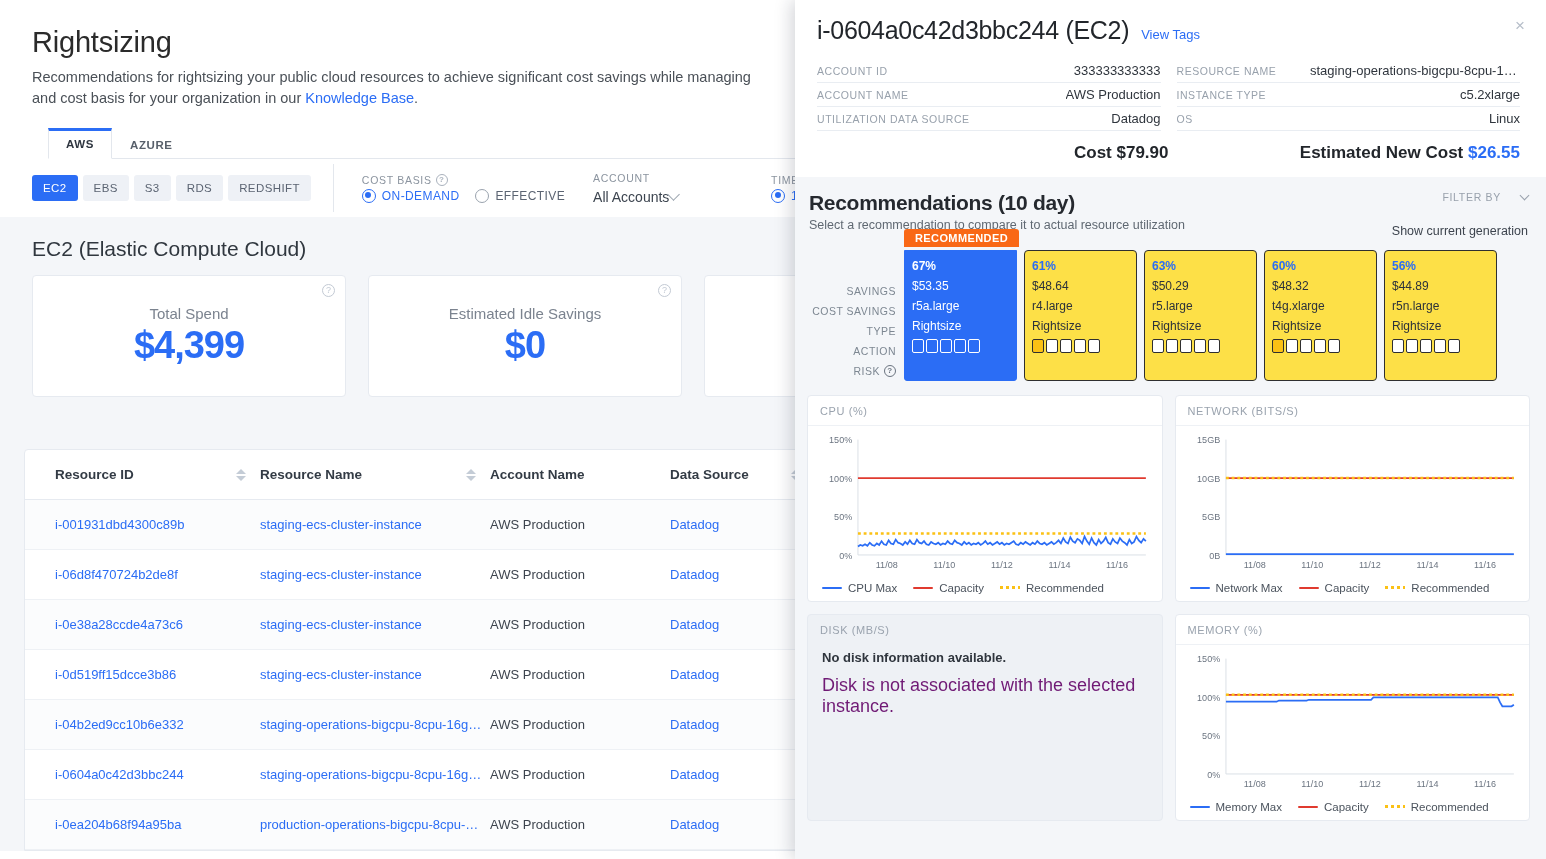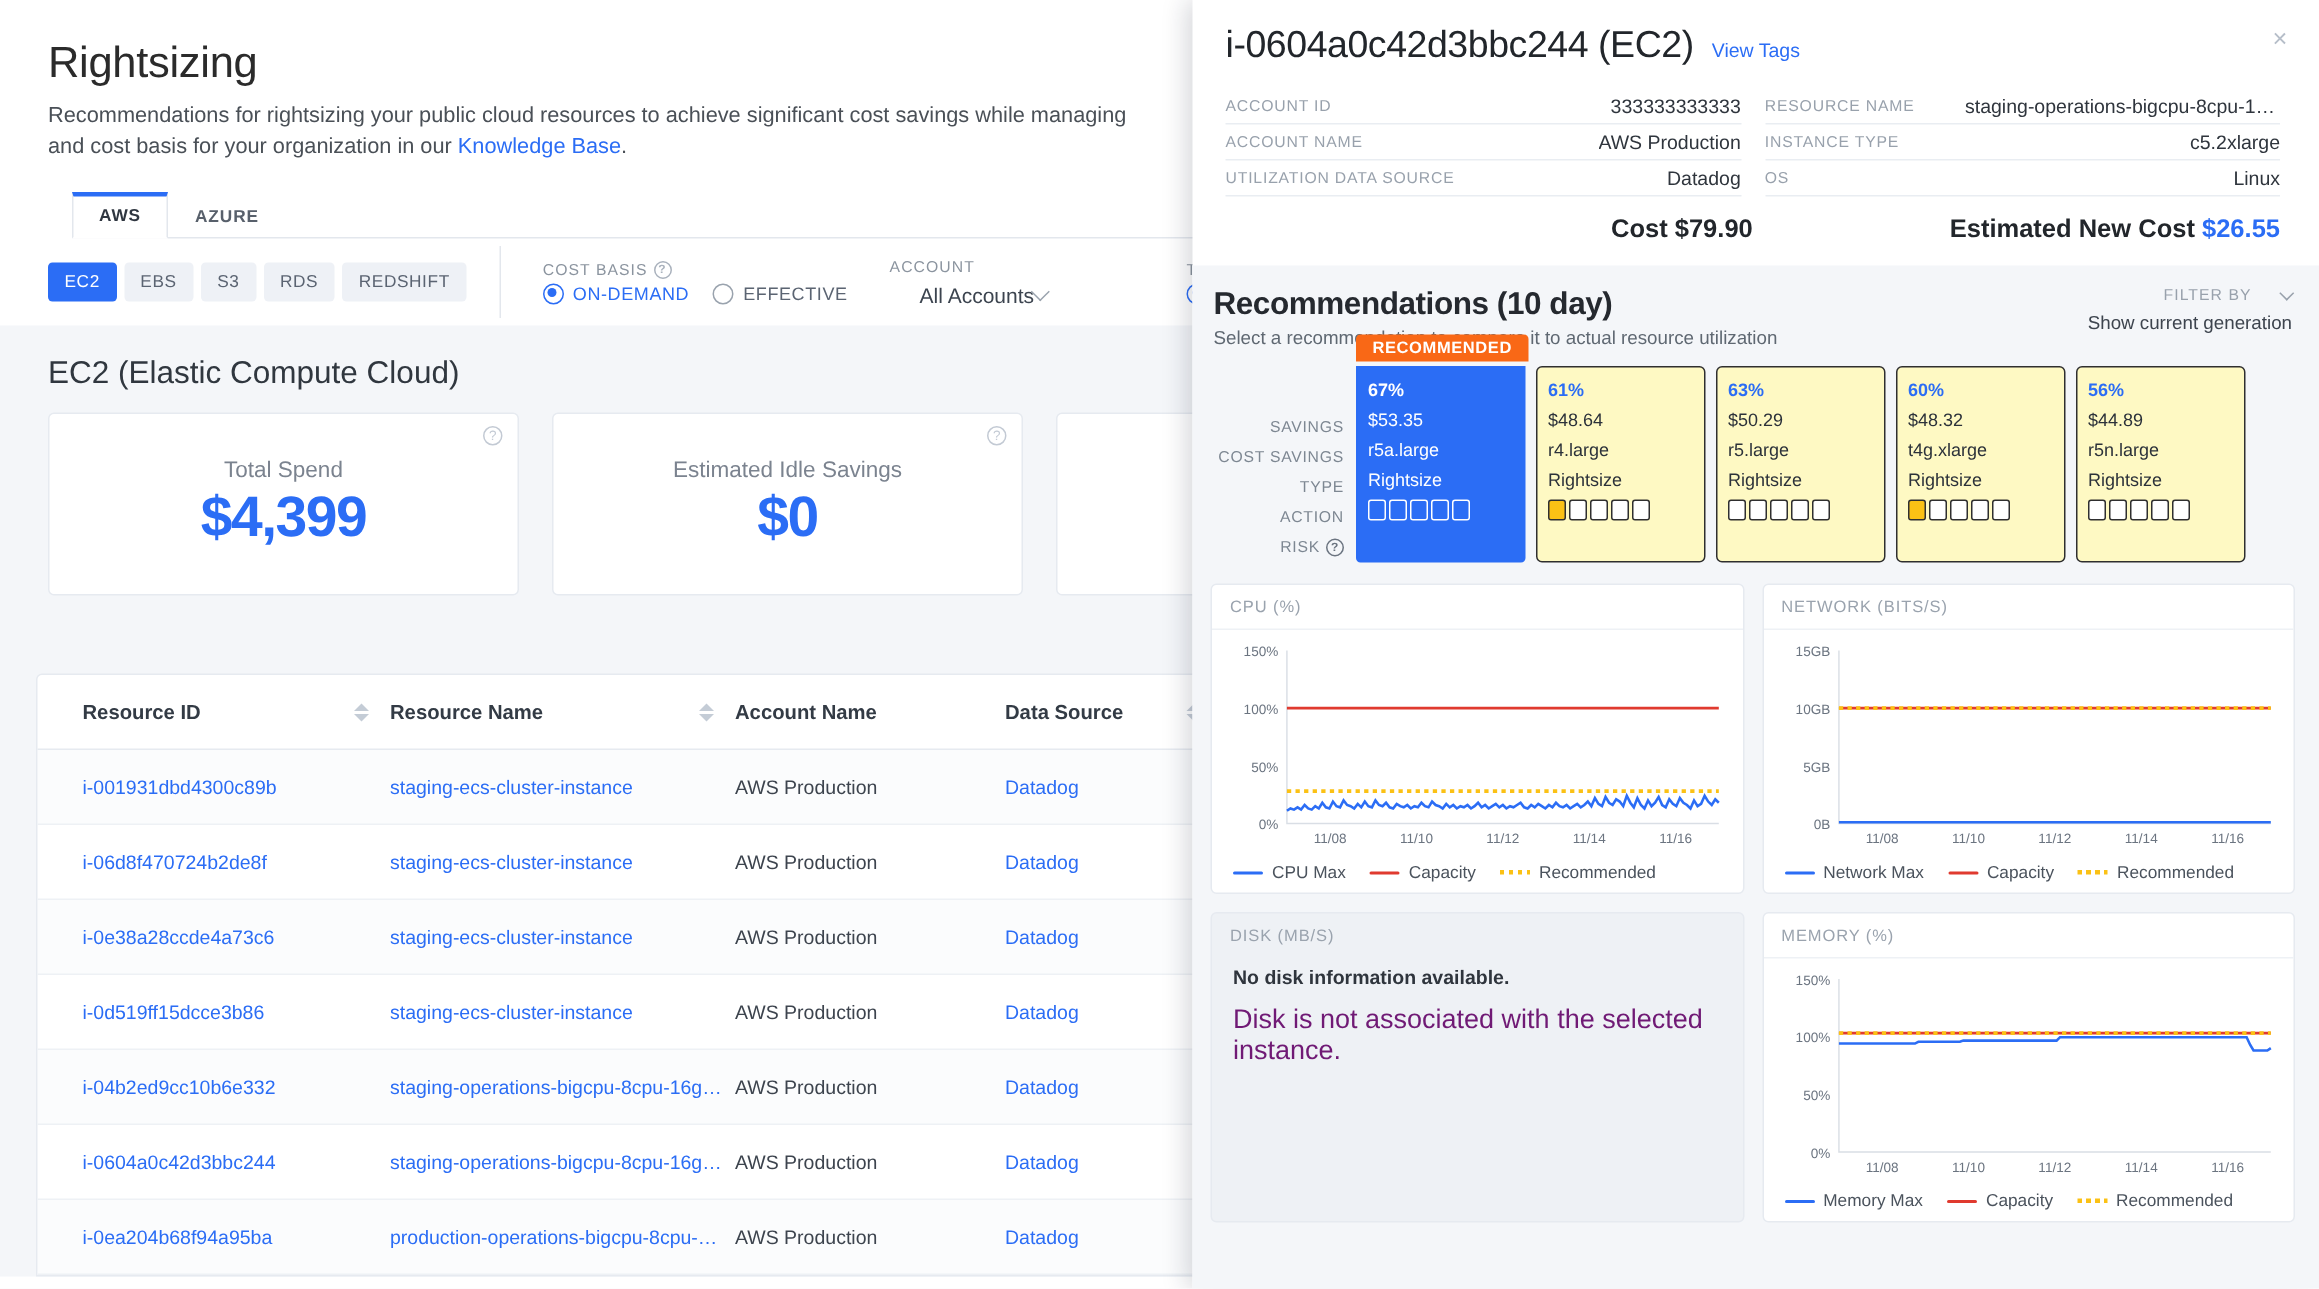--- a/index.html
+++ b/index.html
@@ -73,21 +73,21 @@
   }
   .radio.on .radio-dot { border-color: #2b6df5; }
   .radio.on .radio-dot:after {
     content: ""; position: absolute; left: 2.5px; top: 2.5px;
     width: 6px; height: 6px; border-radius: 50%; background: #2b6df5;
   }
   .radio-txt { font-size: 12px; letter-spacing: 0.4px; color: #5b6472; }
   .radio.on .radio-txt { color: #2b6df5; }
   .select-row {
     display: flex; align-items: center; 
-    margin-top: 5px; width: 150px; cursor: pointer; margin-left: 20px;
+    margin-top: 5px; width: 150px; cursor: pointer;
   }
   .select-val { font-size: 14px; color: #3c444f; }
   .chev {
     width: 9px; height: 9px; border-right: 1.6px solid #9aa3ae;
     border-bottom: 1.6px solid #9aa3ae; transform: rotate(45deg);
     margin-bottom: 4px;
   }
 
   .content-area { background: #f4f6f9; padding: 18px 0 0 0; min-height: 600px; }
   .svc-heading {
@@ -196,37 +196,37 @@
   .filter-by {
     font-size: 10.5px; letter-spacing: 0.7px; color: #98a1ac;
     display: flex; align-items: center; gap: 20px; justify-content: flex-end;
     cursor: pointer;
   }
   .chev-sm {
     width: 7px; height: 7px; border-right: 1.4px solid #98a1ac;
     border-bottom: 1.4px solid #98a1ac; transform: rotate(45deg);
     margin-bottom: 3px;
   }
-  .gen-note { font-size: 12.5px; color: #3d444e; margin-top: 5px; }
+  .gen-note { font-size: 12.5px; color: #3d444e; margin-top: 21px; }
 
   .rec-area { display: flex; margin-top: 12px; padding-left: 6px; }
   .rec-labels {
     width: 95px; padding-top: 31px; text-align: right; padding-right: 8px;
     flex: 0 0 95px;
   }
   .rec-lab {
     font-size: 10.5px; letter-spacing: 0.5px; color: #7d8792;
     text-transform: uppercase; height: 20px; line-height: 20px;
     display: flex; align-items: center; justify-content: flex-end; gap: 4px;
   }
   .rec-lab .q-mark { border-color: #6b7480; color: #6b7480; }
   .rec-cards { display: flex; gap: 7px; }
   .rec-card {
     width: 113px; border: 1px solid #2f2f2f; border-radius: 4px;
-    background: #fef9c3; padding: 5px 7px 6px 7px; position: relative;
+    background: #fde047; padding: 5px 7px 6px 7px; position: relative;
     cursor: pointer;
   }
   .rec-card.selected {
     background: #2b6df5; border-color: #2b6df5; border-radius: 0 0 3px 3px;
   }
   .rec-badge {
     position: absolute; left: -1px; top: -22px; background: #f96816;
     color: #fff; font-size: 11px; font-weight: bold; letter-spacing: 0.4px;
     padding: 3px 6px; border-radius: 3px 3px 0 0; width: 115px;
     text-align: center;

